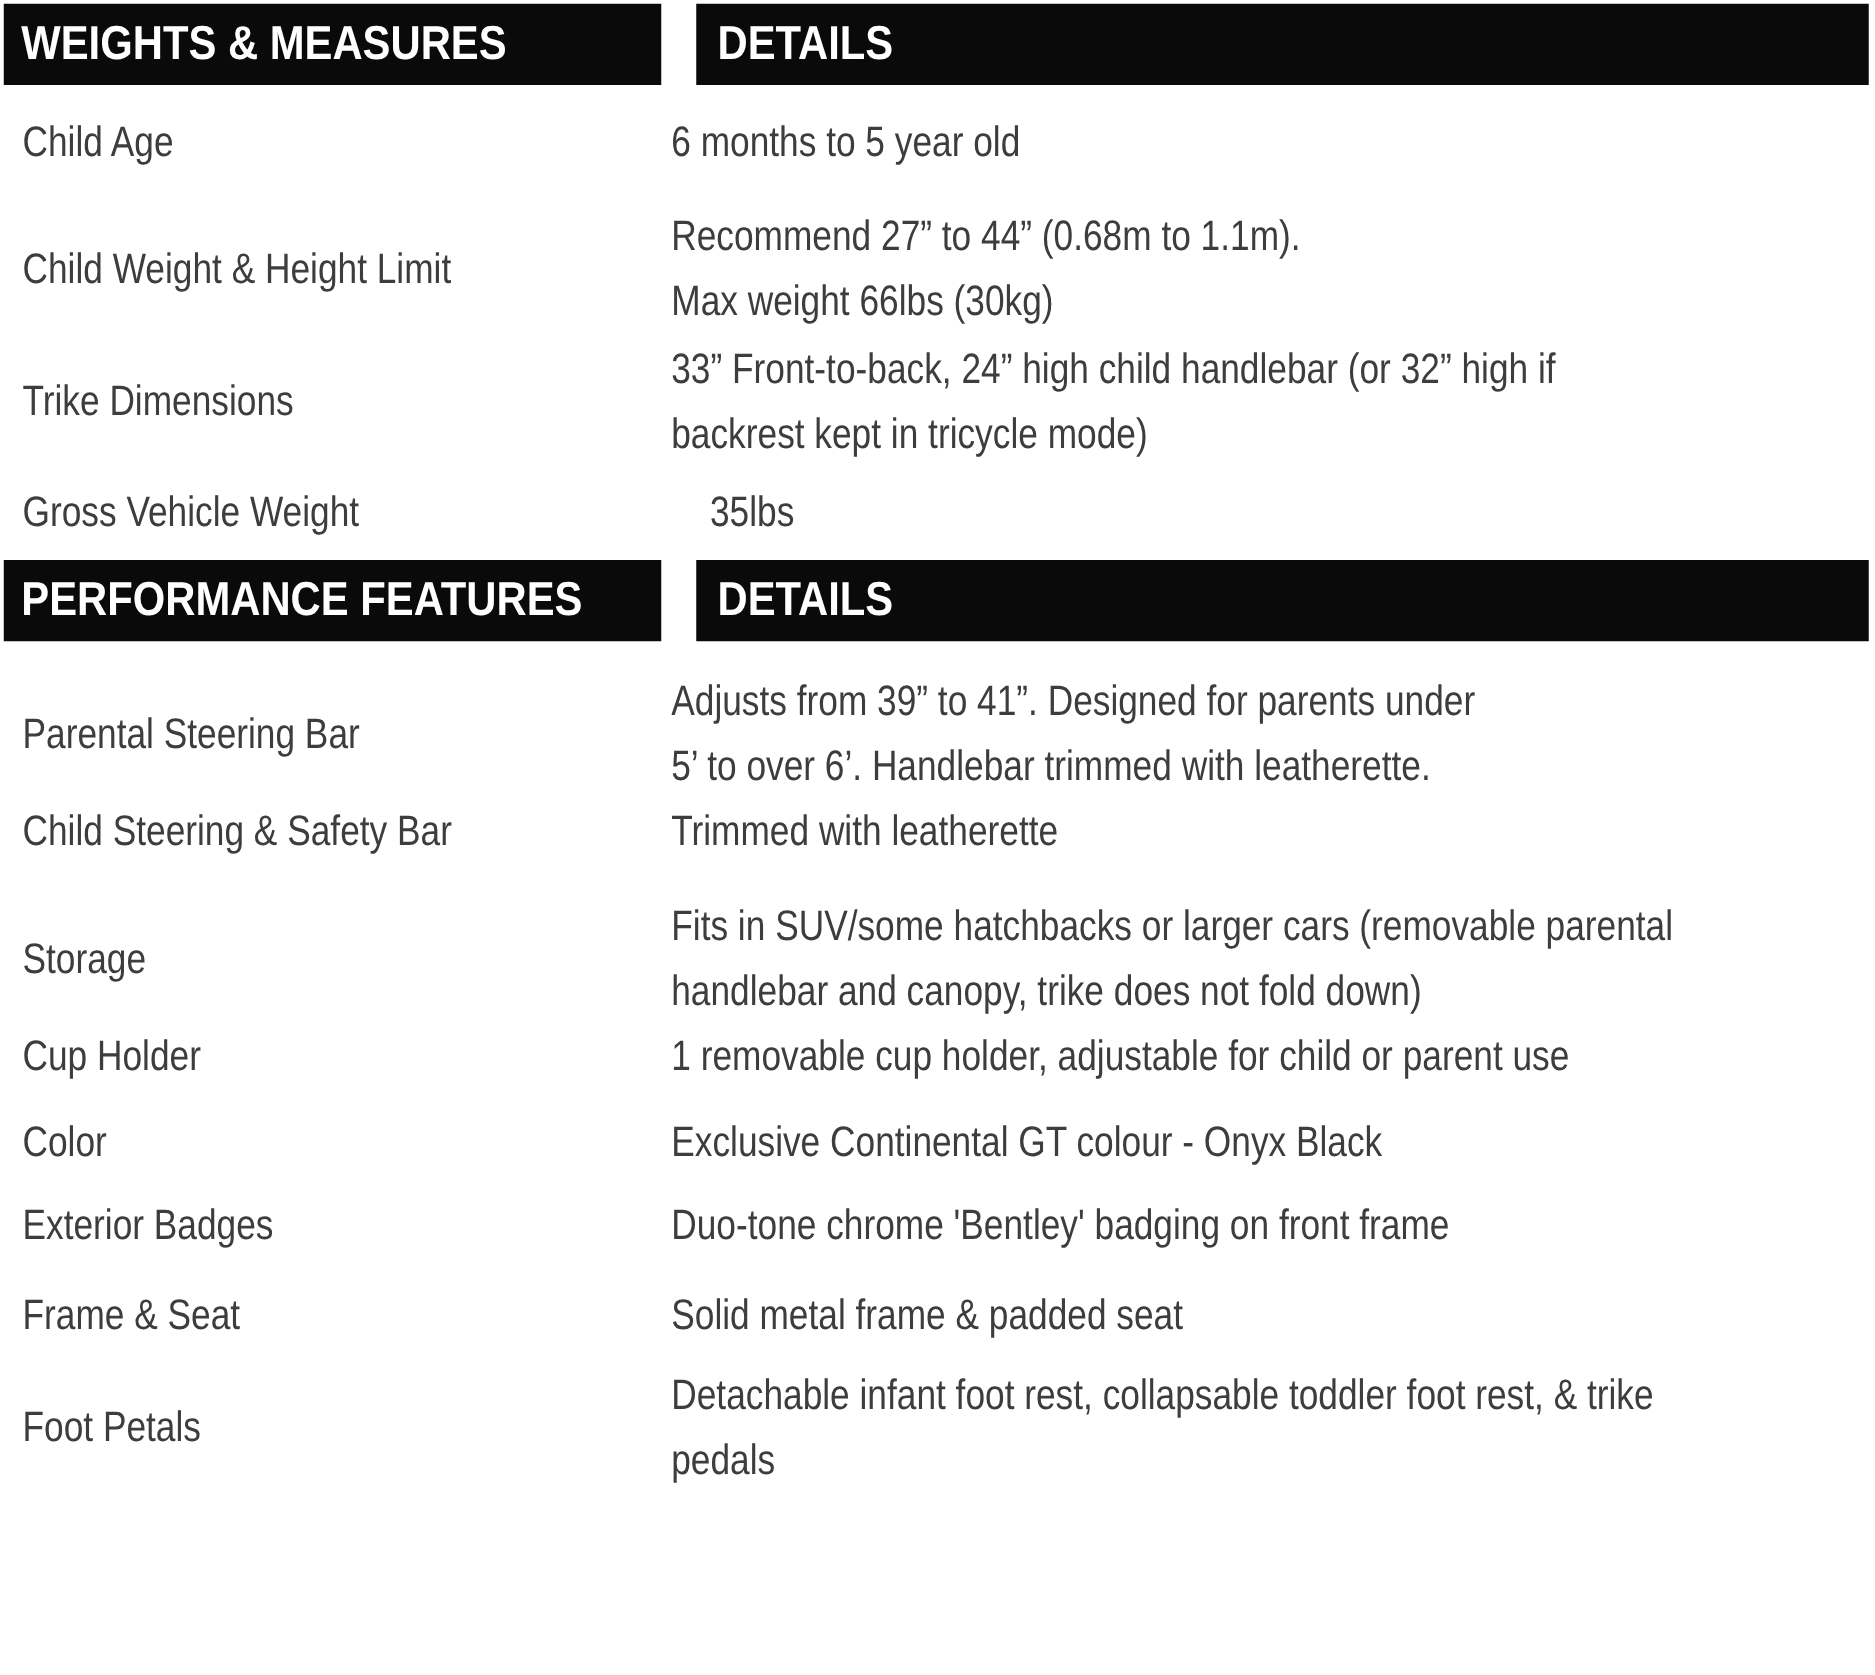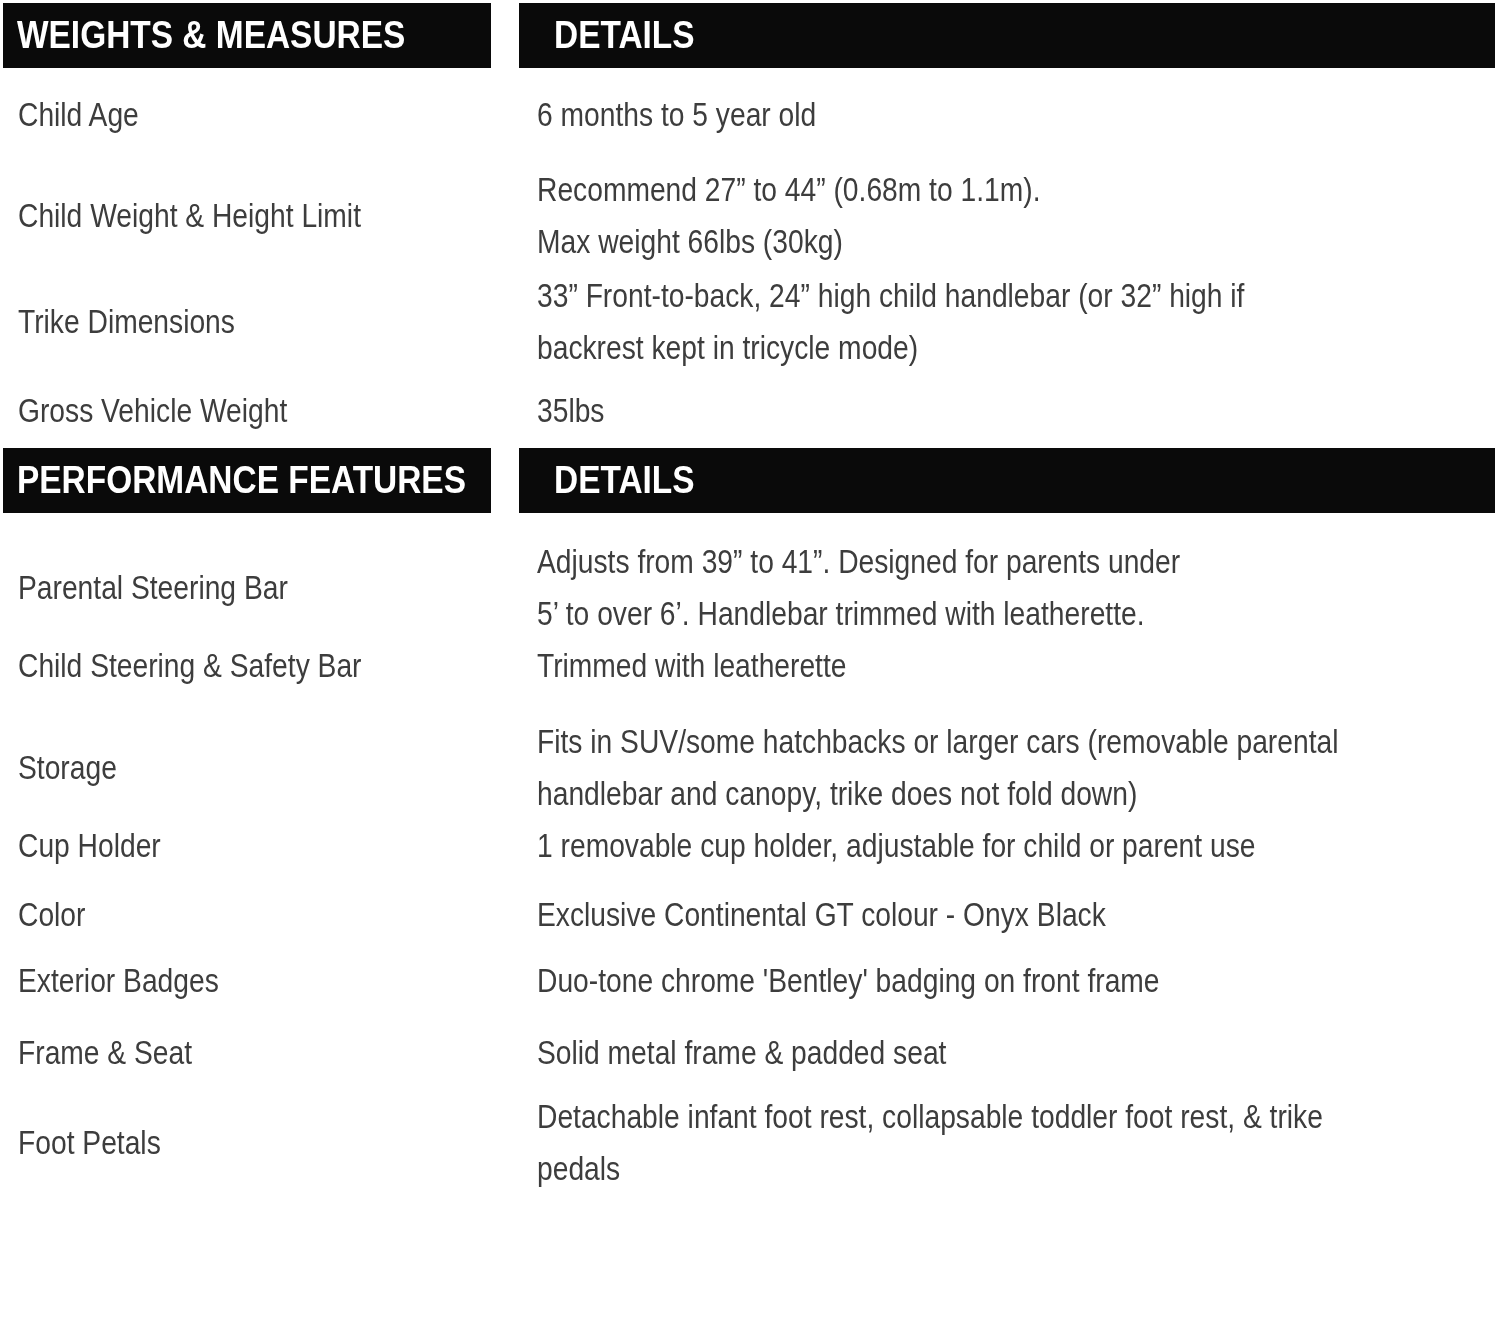--- a/index.html
+++ b/index.html
@@ -20,26 +20,26 @@
   .bar-row.first { margin-top: 3px; }
   .bar-row.second { margin-top: 12px; justify-content: flex-end; }
   .bar {
     background: #0a0a0a;
     height: 65px;
     display: flex;
     align-items: center;
   }
   .bar.left {
     flex: none;
-    width: 488px;
+    width: 526px;
     padding-left: 14px;
   }
   .bar.right {
     flex: 1;
-    padding-left: 35px;
+    padding-left: 17px;
   }
   .bar-text {
     color: #ffffff;
     font-weight: 700;
     font-size: 38px;
     letter-spacing: 0px;
     white-space: nowrap;
     display: inline-block;
     transform: scaleX(0.88);
     transform-origin: left center;
@@ -71,21 +71,21 @@
     display: inline-block;
     white-space: pre-line;
     width: max-content;
     transform: scaleX(0.83);
     transform-origin: left top;
   }
   
   .mt20 { margin-top: 20px; }
   .mt23 { margin-top: 23px; }
   .mt2  { margin-top: 2px; }
-  .mt11 { margin-top: 11px; }
+  .mt11 { margin-top: 11px; gap: 31px; }
   .mt22 { margin-top: 22px; text-decoration: underline; }
   .mt0  { margin-top: 0px; }
   .mt24 { margin-top: 24px; }
   .mt17 { margin-top: 17px; }
   .mt14 { margin-top: 14px; }
   .mt12 { margin-top: 12px; }
 </style>
 </head>
 <body>
 

